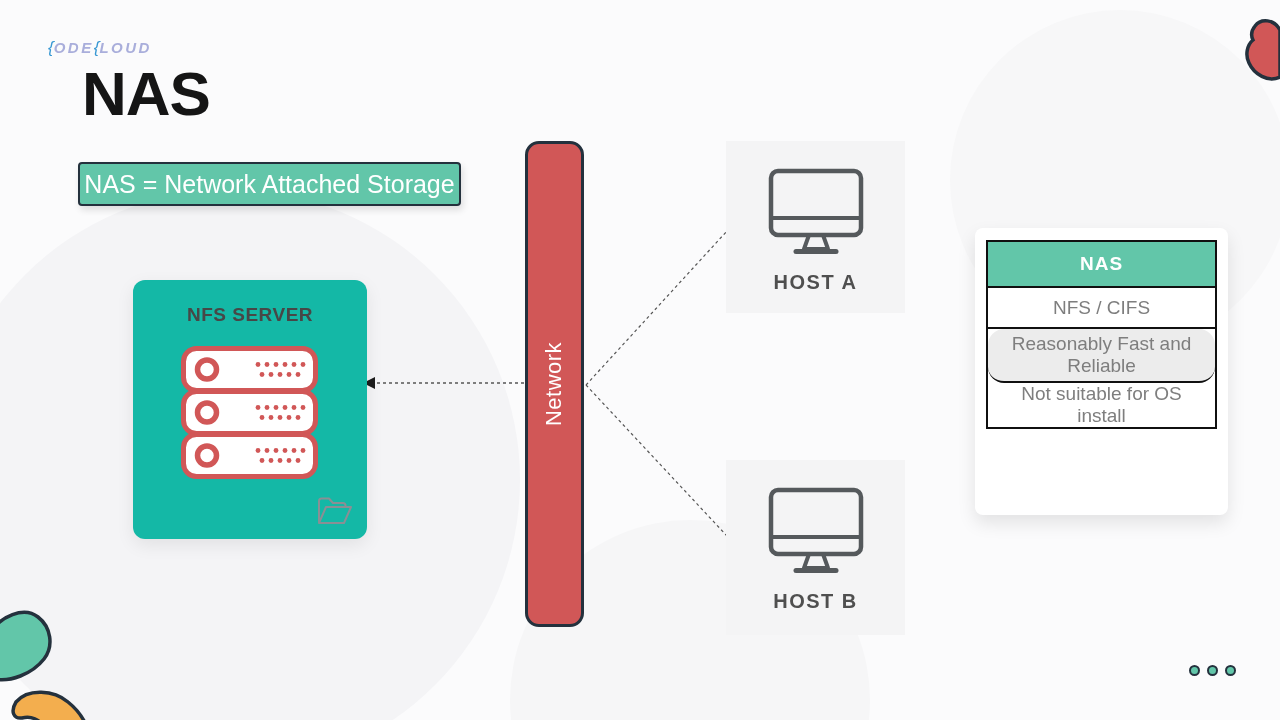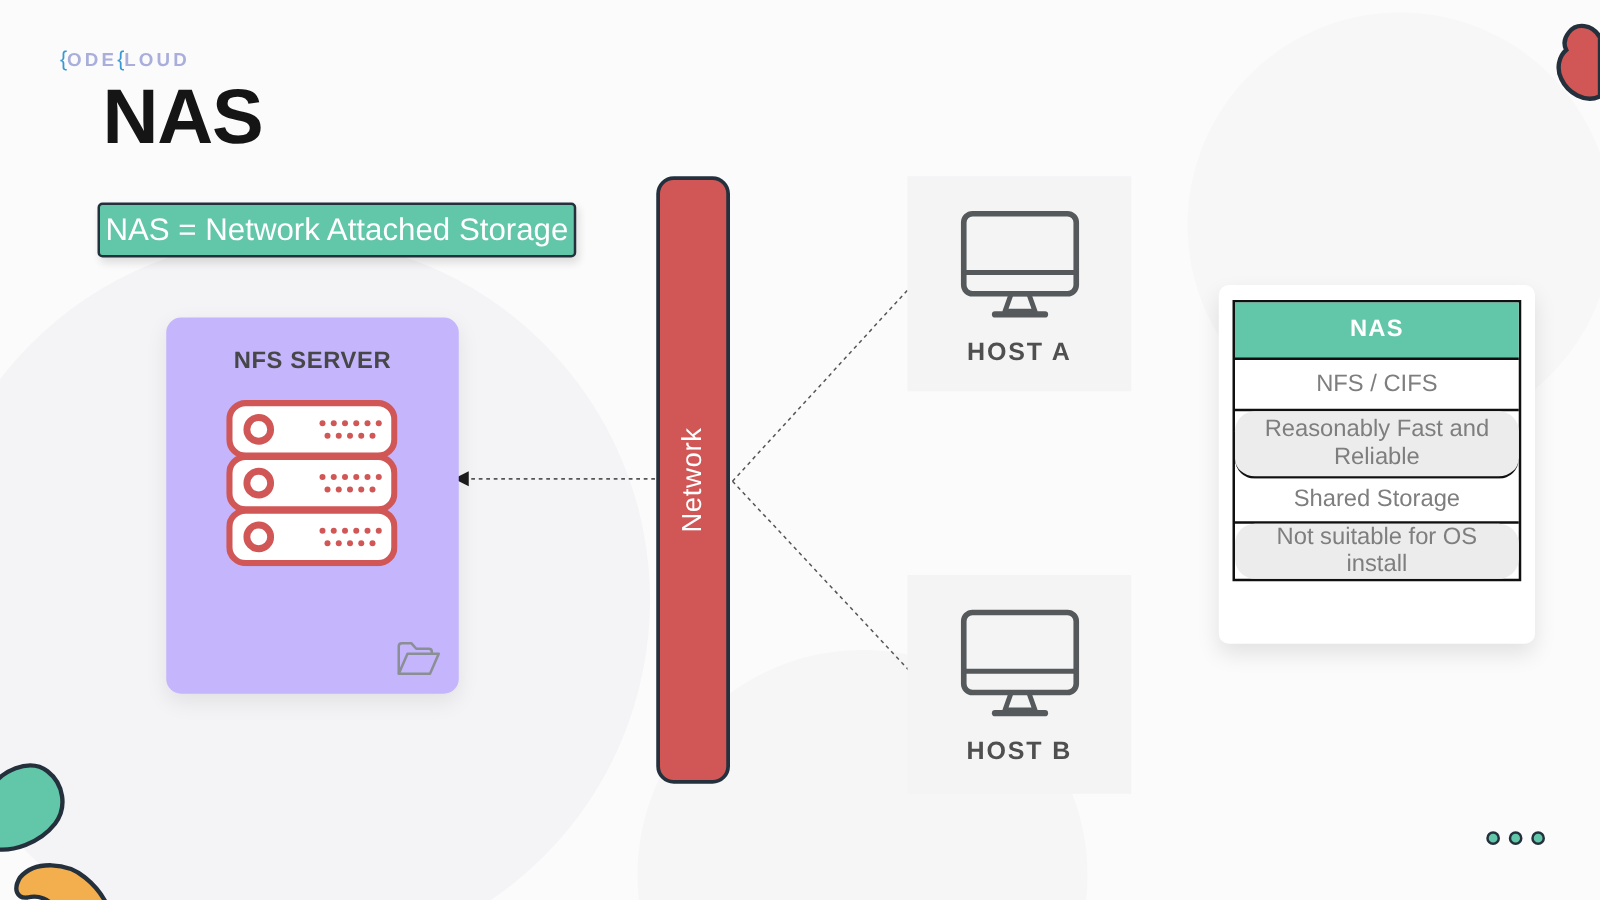--- a/index.html
+++ b/index.html
@@ -14,30 +14,30 @@
   .slide{position:relative;width:1280px;height:720px;overflow:hidden;background:var(--bg);}
 
   .circ{position:absolute;border-radius:50%;z-index:0;}
   .circ1{left:-60px;top:190px;width:580px;height:580px;background:#f4f4f6;}
   .circ2{left:950px;top:10px;width:340px;height:340px;background:#f7f7f8;}
   .circ3{left:510px;top:520px;width:360px;height:360px;background:#f6f6f7;}
 
   .deco{position:absolute;z-index:1;}
   .content{position:absolute;z-index:2;}
 
-  .logo{left:48px;top:38px;font-size:15px;font-weight:700;letter-spacing:2.5px;color:var(--logo-lavender);}
+  .logo{left:48px;top:38px;font-size:15px;font-weight:700;letter-spacing:2.5px;color:var(--logo-lavender);font-style:italic;}
   .logo .k{color:var(--logo-blue);font-weight:400;font-size:17px;letter-spacing:0;}
 
   .title{left:82px;top:58px;font-size:62px;font-weight:900;color:var(--title-color);letter-spacing:-1px;}
 
   .banner{left:78px;top:162px;width:383px;height:44px;background:var(--teal);
     border:2px solid var(--dark);border-radius:4px;display:flex;align-items:center;justify-content:center;
     color:#fff;font-size:25px;box-shadow:2px 4px 7px rgba(0,0,0,.12);}
 
-  .nfs-card{left:133px;top:254px;width:234px;height:301px;background:#c4b5fd;border-radius:12px;
+  .nfs-card{left:133px;top:280px;width:234px;height:259px;background:#14b8a6;border-radius:12px;
     box-shadow:0 6px 18px rgba(0,0,0,.08);}
   .nfs-title{margin-top:24px;text-align:center;font-size:19px;font-weight:700;color:var(--heading-gray);letter-spacing:.5px;}
   .server-svg{position:absolute;left:48px;top:66px;}
   .folder-svg{position:absolute;right:14px;bottom:12px;}
 
   .network-bar{left:525px;top:141px;width:59px;height:486px;background:var(--red);
     border:3px solid var(--dark);border-radius:14px;display:flex;align-items:center;justify-content:center;}
   .network-label{transform:rotate(-90deg);color:#fff;font-size:22px;letter-spacing:.5px;white-space:nowrap;}
 
   .host{left:726px;width:179px;background:var(--host-bg);display:flex;flex-direction:column;align-items:center;}
@@ -175,21 +175,20 @@
       <line x1="30" y1="84.5" x2="70" y2="84.5" stroke="#55595C" stroke-width="5" stroke-linecap="round"></line>
     </svg>
     <div class="host-label">HOST B</div>
   </div>
 
   <div class="content table-card">
     <div class="nas-table">
       <div class="hdr">NAS</div>
       <div class="row r1">NFS / CIFS</div>
       <div class="row r2">Reasonably Fast and Reliable</div>
-      <div class="row r4">Shared Storage</div>
       <div class="row r5">Not suitable for OS install</div>
     </div>
   </div>
 
   <div class="content dots">
     <span class="dot"></span>
     <span class="dot"></span>
     <span class="dot"></span>
   </div>
 

